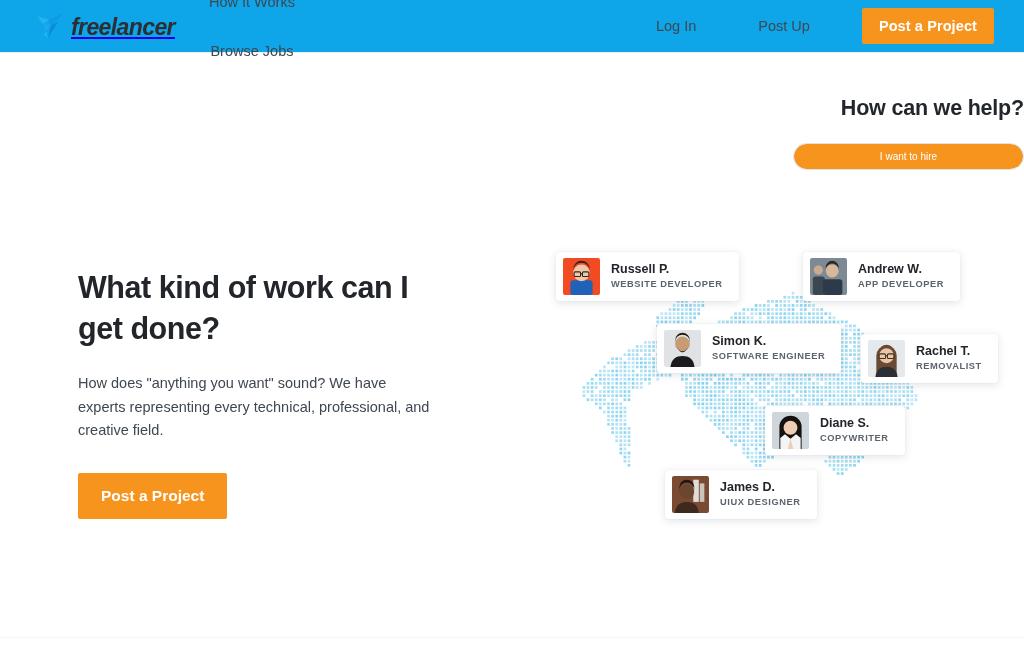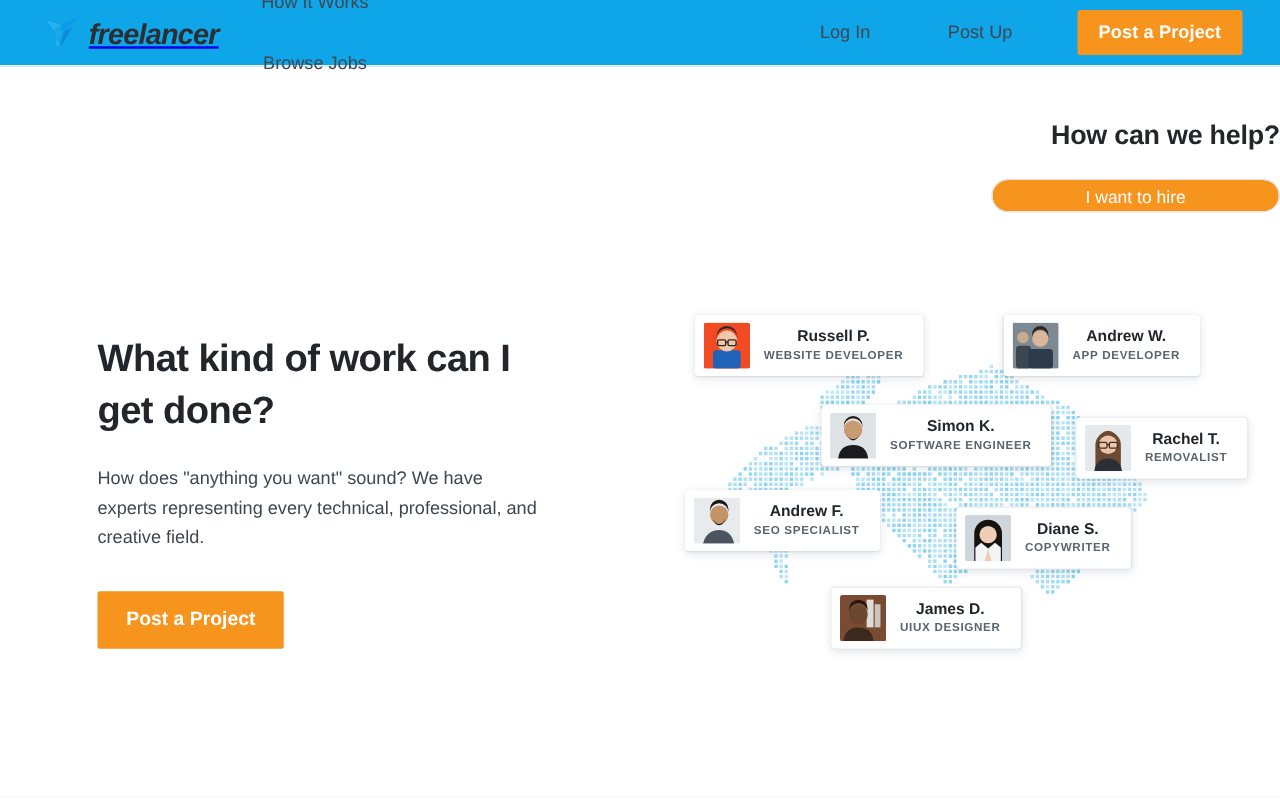--- a/index.html
+++ b/index.html
@@ -96,21 +96,21 @@
     background: #ffffff;
     overflow: hidden;
     width: 231px;
   }
   .toggle-opt {
     flex: 1 1 50%;
     height: 100%;
     display: flex;
     align-items: center;
     justify-content: center;
-    font-size: 14px;
+    font-size: 10px;
     color: #4a5158;
     cursor: pointer;
     border-radius: 999px;
     user-select: none;
   }
   .toggle-opt.active {
     background: #f7941e;
     color: #ffffff;
   }
 
@@ -177,21 +177,21 @@
   }
   .card-avatar {
     width: 37px;
     height: 37px;
     border-radius: 2px;
     flex: 0 0 37px;
     overflow: hidden;
     position: relative;
   }
   .card-avatar svg { display: block; width: 100%; height: 100%; }
-  .card-text { margin-left: 11px; text-align: center; }
+  .card-text { margin-left: 11px; }
   .card-name {
     font-size: 12.5px;
     font-weight: bold;
     color: #22262b;
     line-height: 1.25;
     white-space: nowrap;
   }
   .card-role {
     font-size: 9.3px;
     font-weight: bold;
@@ -2197,35 +2197,20 @@
           <line x1="19" y1="17" x2="21" y2="17" stroke="#3a2d23" stroke-width="1.1"></line>
           <path d="M8 40c1-8 6-11 12-11s11 3 12 11z" fill="#2b2f35"></path>
         </svg>
     </div>
     <div class="card-text">
       <div class="card-name">Rachel T.</div>
       <div class="card-role">REMOVALIST</div>
     </div>
   </div>
 
-  <div class="card card-andrew-f">
-    <div class="card-avatar">
-      <svg viewBox="0 0 40 40">
-          <rect width="40" height="40" fill="#e8ebee"></rect>
-          <circle cx="22" cy="15" r="8" fill="#c39468"></circle>
-          <path d="M14 13a8 8 0 0116 0v-3a8 8 0 00-16 0z" fill="#1e1814"></path>
-          <path d="M17 18c.5 4 2.5 6 5 6s4.5-2 5-6c0 0-1 5-5 5s-5-5-5-5z" fill="#1e1814"></path>
-          <path d="M8 40c2-9 8-12 14-12s11 3 13 12z" fill="#4a5560"></path>
-        </svg>
-    </div>
-    <div class="card-text">
-      <div class="card-name">Andrew F.</div>
-      <div class="card-role">SEO SPECIALIST</div>
-    </div>
-  </div>
 
   <div class="card card-diane">
     <div class="card-avatar">
       <svg viewBox="0 0 40 40">
           <rect width="40" height="40" fill="#cfd6db"></rect>
           <path d="M8 40V16a12 12 0 0124 0v24z" fill="#16120f"></path>
           <circle cx="20" cy="17" r="7.5" fill="#efcdb4"></circle>
           <path d="M12.5 15a7.5 7.5 0 0115 0v-3a7.5 7.5 0 00-15 0z" fill="#16120f"></path>
           <path d="M14 24l6 5 6-5 5 4v12H9V28z" fill="#f2f4f6"></path>
           <path d="M20 29l-3 11h6z" fill="#efcdb4"></path>

